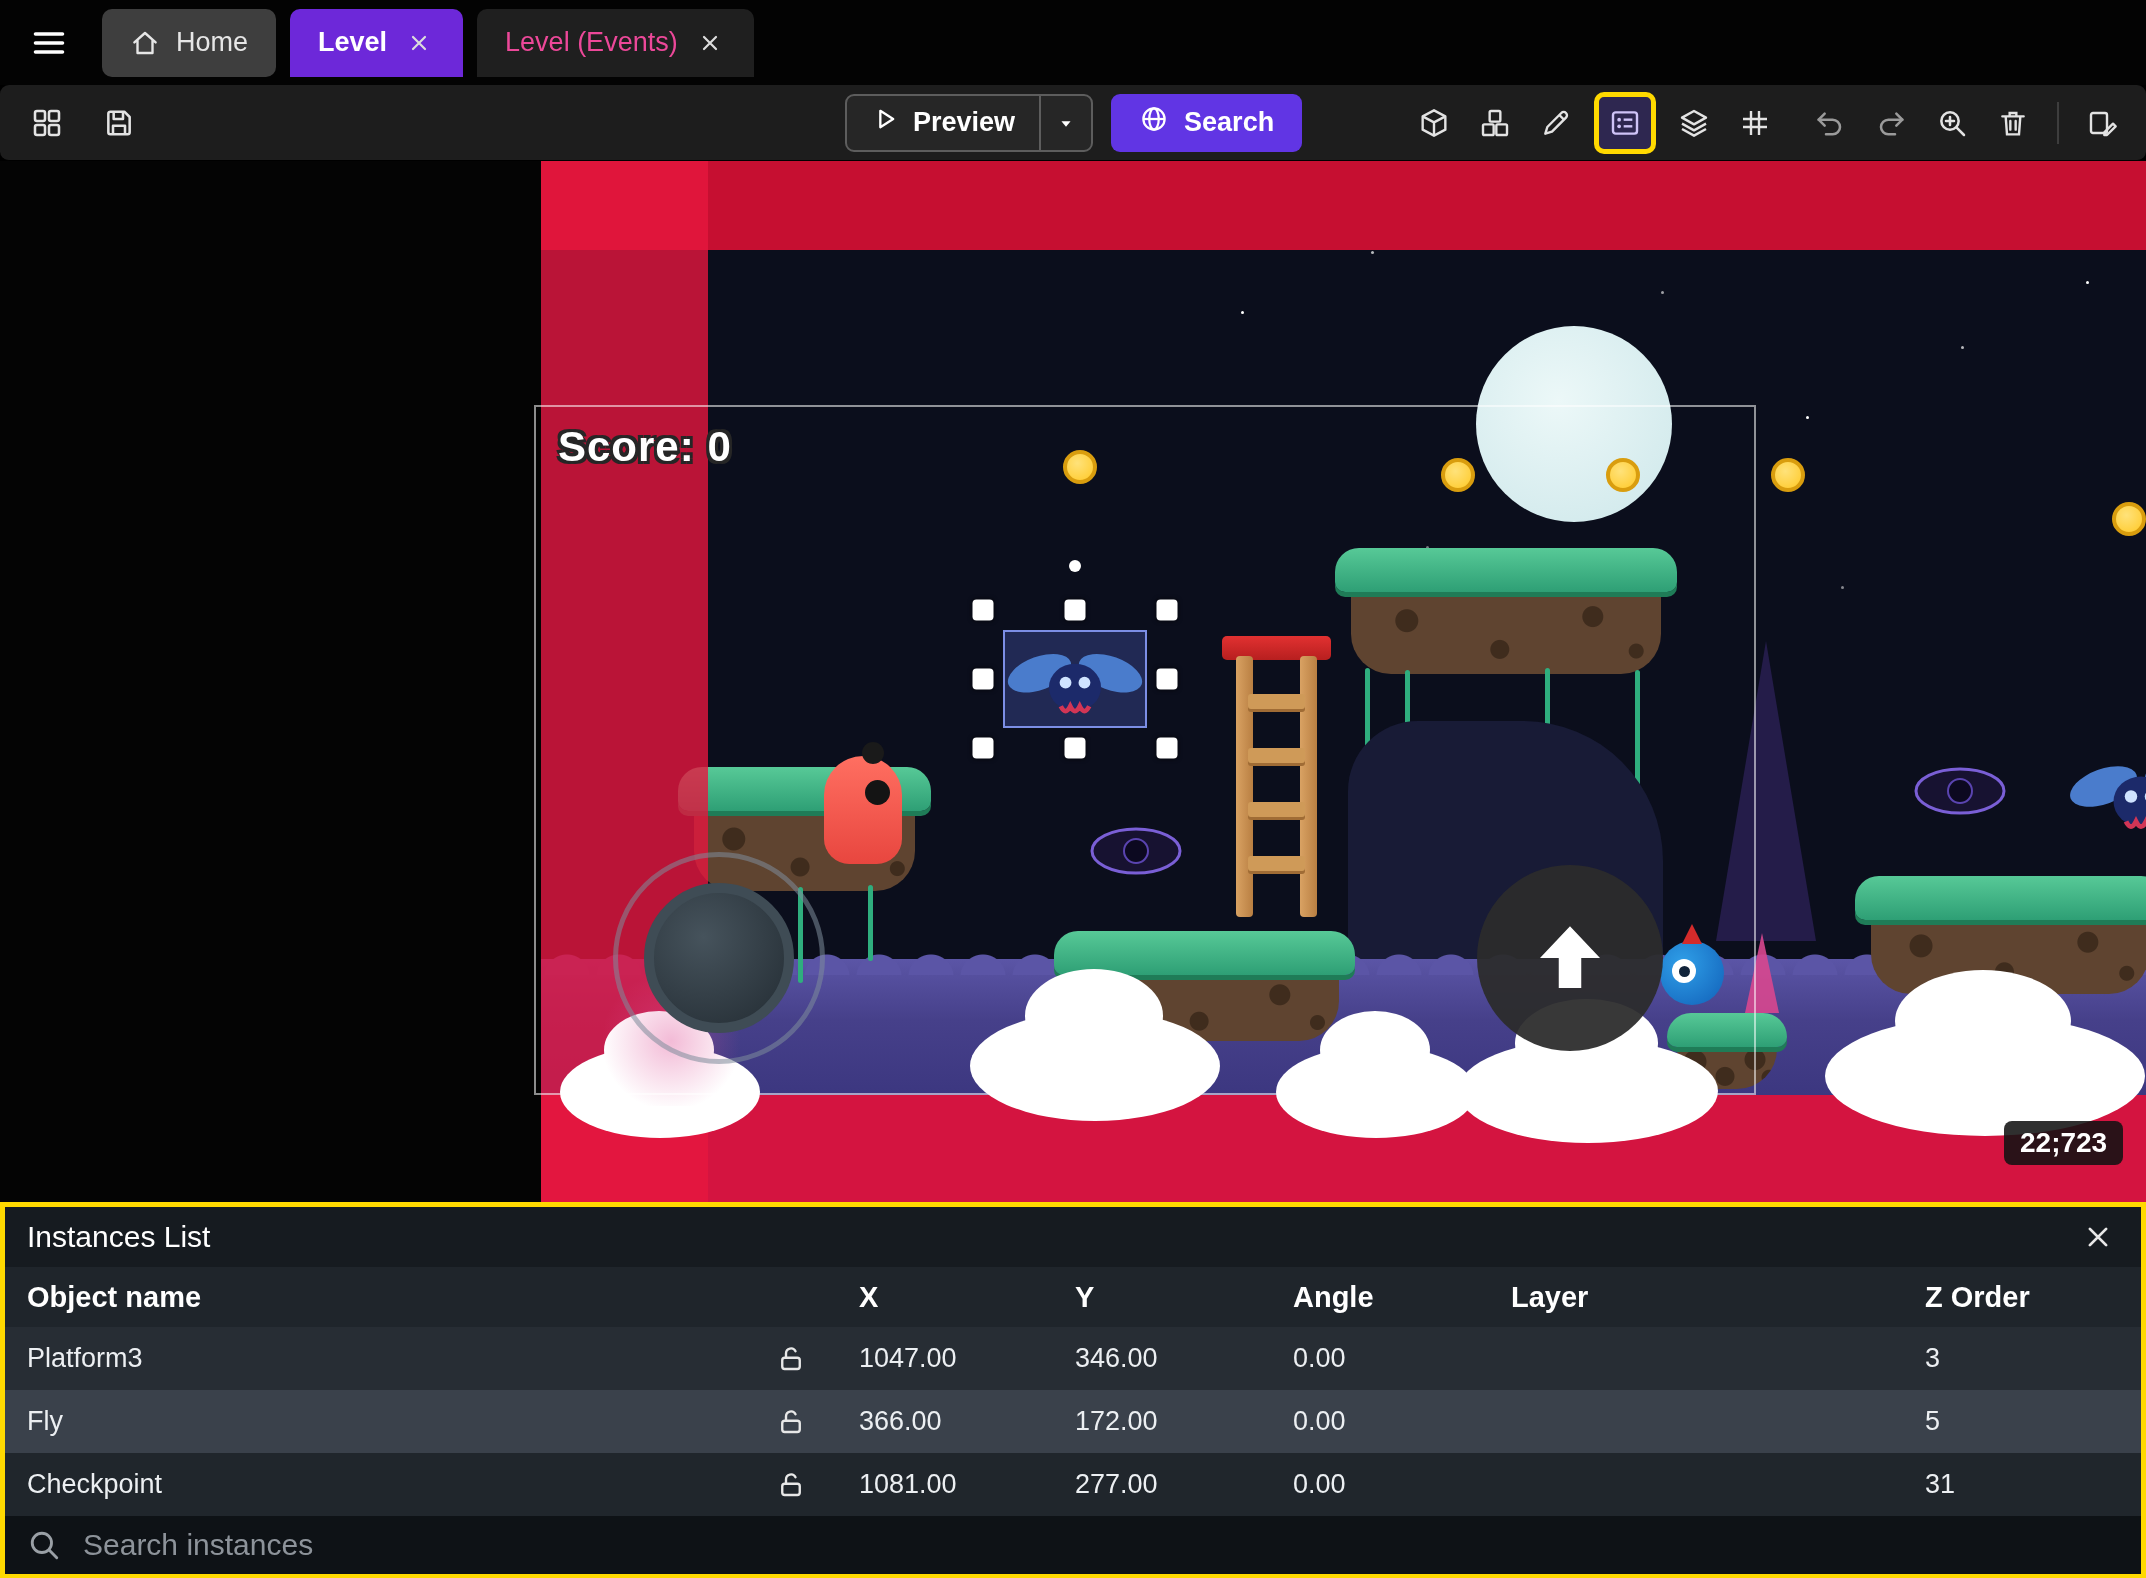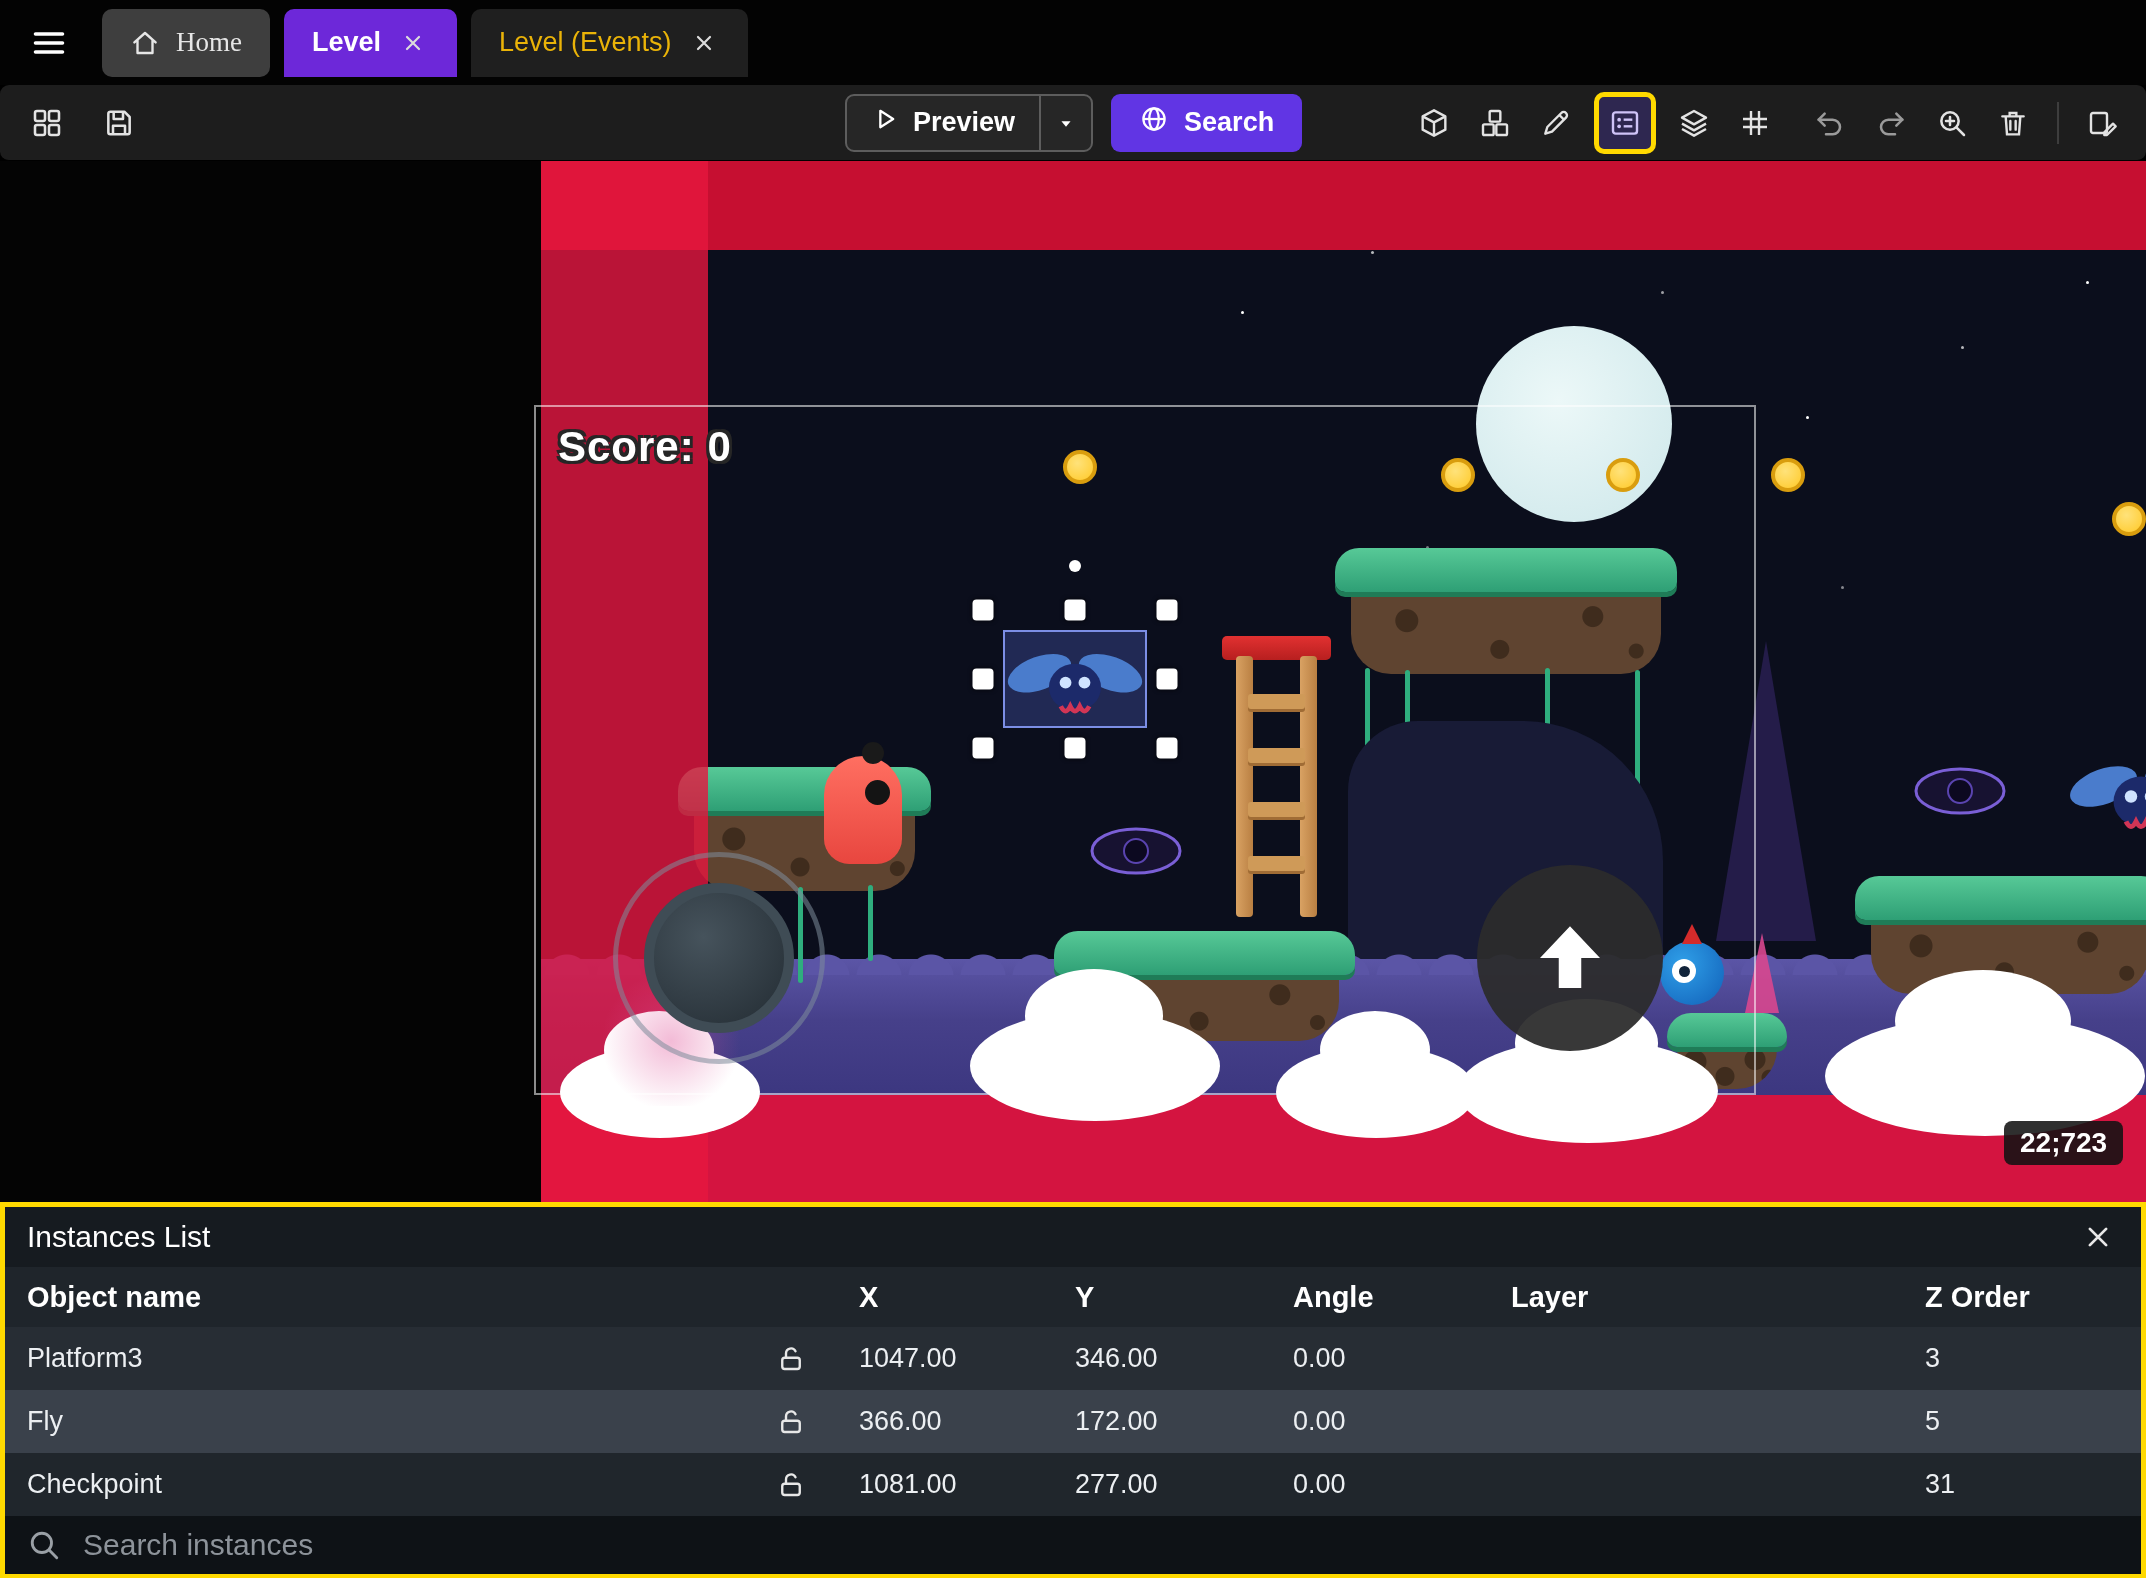--- a/index.html
+++ b/index.html
@@ -7,23 +7,23 @@
     font-family:"Liberation Sans","DejaVu Sans",sans-serif; color:#fff; }
   .app { position:relative; width:2146px; height:1578px; }
 
   
   .tabbar { position:absolute; left:0; top:0; width:100%; height:85px; background:#030303;
     display:flex; align-items:center; padding-left:24px; gap:14px; }
   .hamburger { width:50px; height:50px; background:none; border:none; color:#fff; cursor:pointer;
     display:grid; place-items:center; }
   .tab { height:68px; display:flex; align-items:center; gap:16px; padding:0 28px;
     border-radius:10px 10px 0 0; font-size:27px; color:#e6e6e6; cursor:pointer; }
-  .tab.home { background:#3e3e3e; margin-left:14px; border-radius:10px;font-family:Liberation Serif, serif; }
+  .tab.home { background:#3e3e3e; margin-left:14px; border-radius:10px; }
   .tab.active { background:#6d28d9; font-weight:700; color:#fff; }
-  .tab.plain { background:#1f1f1f; color:#eab308; }
+  .tab.plain { background:#1f1f1f; color:#ec4899; }
   .tab .ticon { display:grid; place-items:center; }
   .tclose { background:none; border:none; color:#dcdcdc; display:grid; place-items:center; cursor:pointer; padding:4px; }
 
   
   .toolbar { position:absolute; left:0; top:85px; width:100%; height:76px; background:#1d1d1d;
     border-bottom:1px solid #000; display:flex; align-items:center; padding:0 24px;border-radius:9px; }
   .tb-left { display:flex; align-items:center; gap:26px; }
   .icon-btn { width:46px; height:46px; background:none; border:none; color:#e3e3e3;
     display:grid; place-items:center; cursor:pointer; }
   .icon-btn.dim { color:#9a9a9a; }

